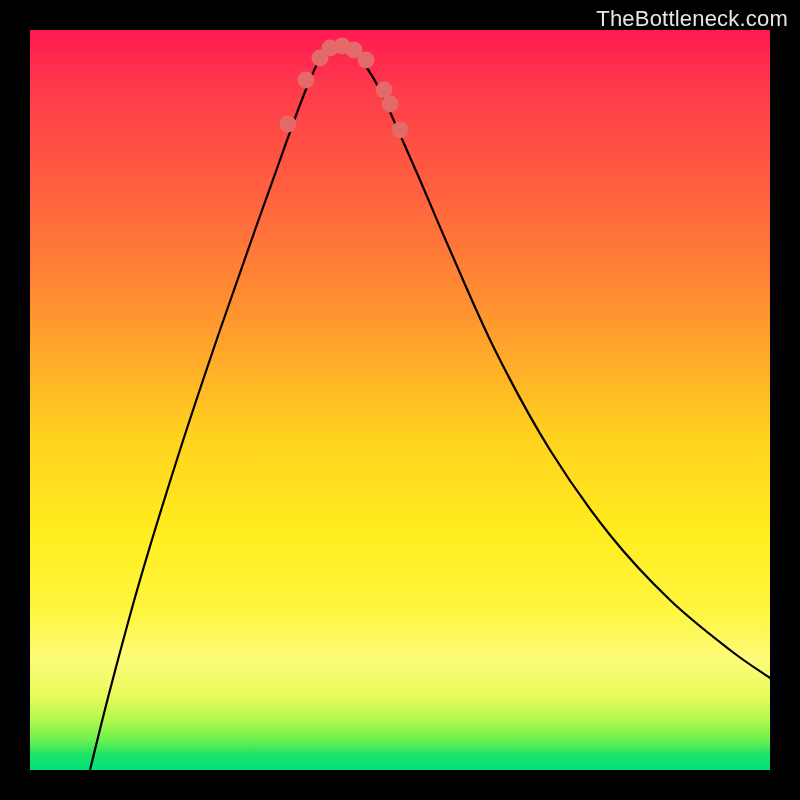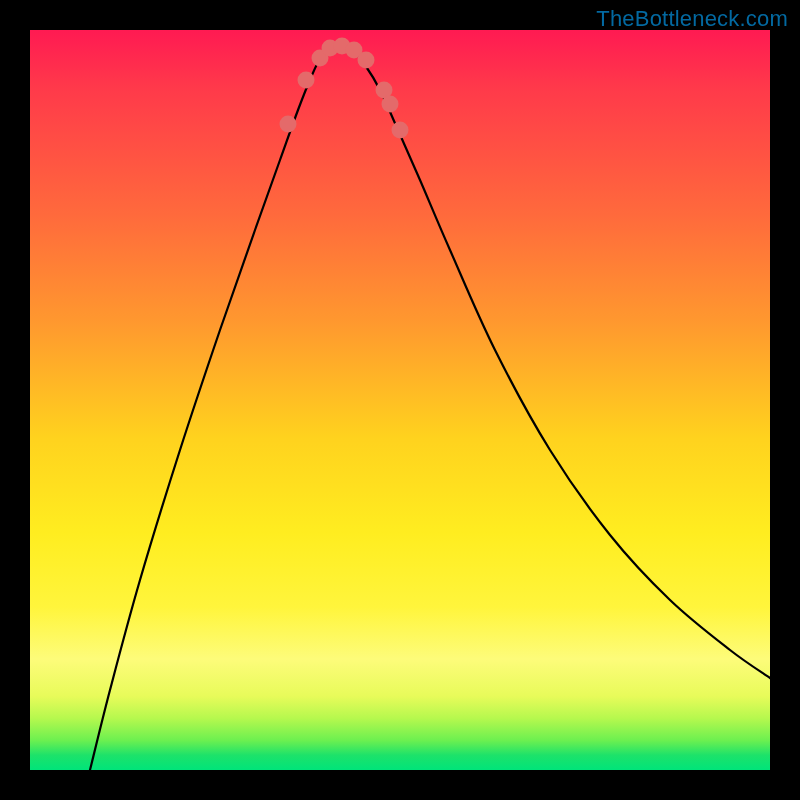--- a/index.html
+++ b/index.html
@@ -40,21 +40,21 @@
       #b6f84e 93%,
       #6cf050 96%,
       #1de26a 98%,
       #00e47a 100%
     );
   }
   .watermark {
     position: absolute;
     top: 6px;
     right: 12px;
-    color: #0369a1;
+    color: #e5e5e5;
     font-size: 22px;
     letter-spacing: 0.2px;
     user-select: none;
   }
   svg.curve {
     position: absolute;
     left: 0;
     top: 0;
     width: 740px;
     height: 740px;

